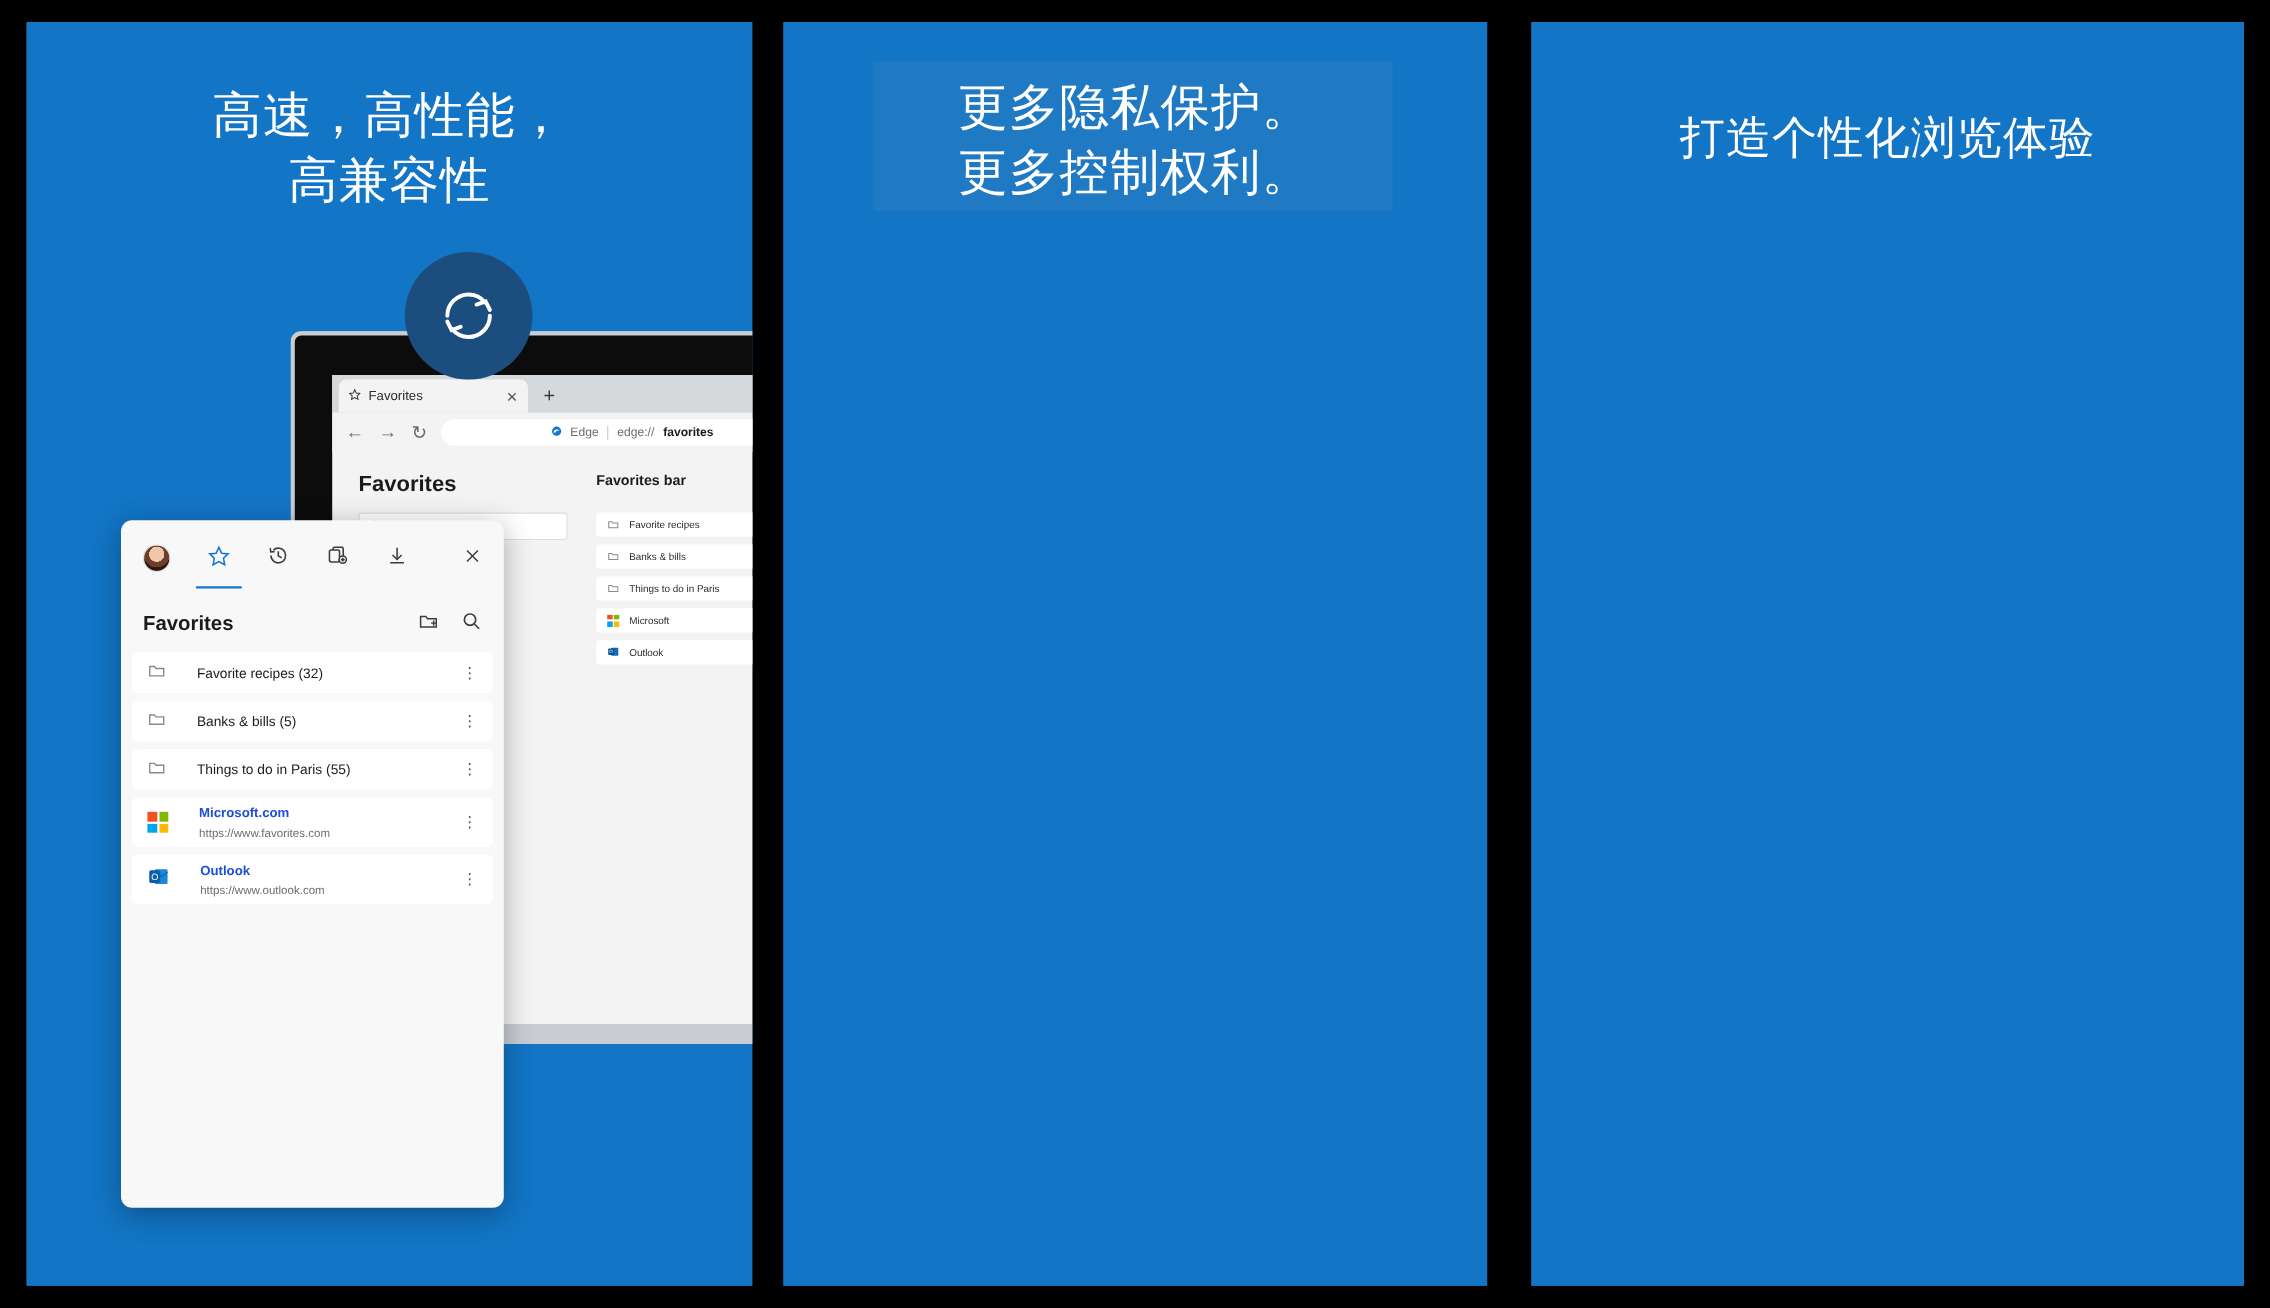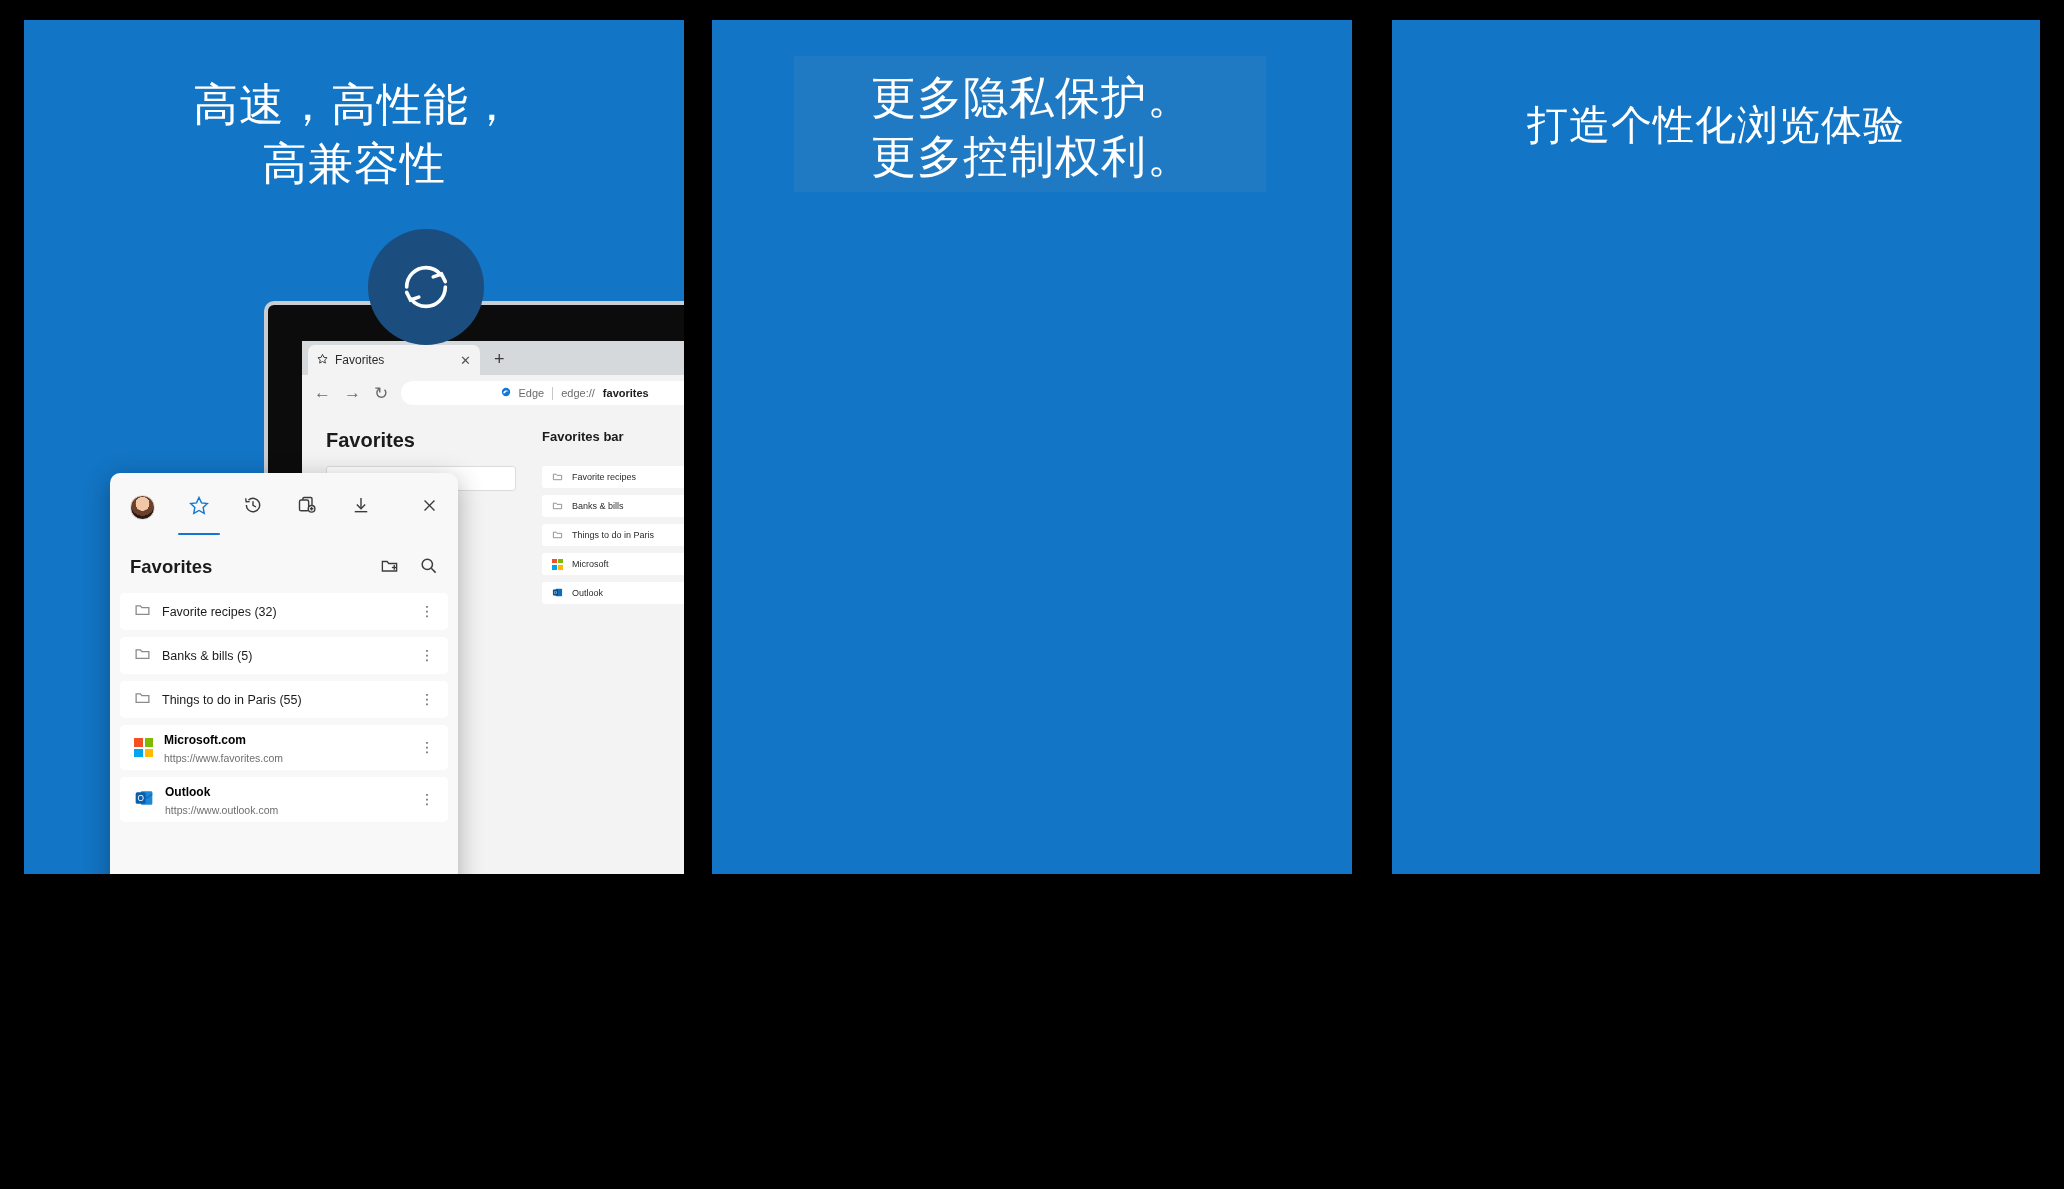--- a/index.html
+++ b/index.html
@@ -4,21 +4,21 @@
 <style>
   * { box-sizing: border-box; margin:0; padding:0; }
   html,body { background:#000; }
   body {
     width:2064px; height:1189px;
     font-family:"Liberation Sans", sans-serif;
     position:relative; overflow:hidden;
   }
   .stage { position:absolute; inset:0; background:#000; }
 
-  .panel { position:absolute; top:20px; height:854px; background:#1275c5; overflow:hidden; }
+  .panel { position:absolute; top:20px; height:1149px; background:#1275c5; overflow:hidden; }
   #panel1 { left:24px;  width:660px; }
   #panel2 { left:712px; width:640px; }
   #panel3 { left:1392px; width:648px; }
 
   .headline {
     position:absolute; left:0; right:0; text-align:center; color:#fff;
     font-weight:400; line-height:1.32; letter-spacing:1px;
   }
   #p1-headline { top:55px; font-size:45px; }
   #p2-headline { top:48px; font-size:45px; }
@@ -93,25 +93,25 @@
   }
   .fly-tabs .ic { color:#3c3c3c; }
   .fly-tabs .ic.active { color:#1177d3; }
   .fly-underline { position:absolute; left:68px; bottom:6px; width:42px; height:2.5px; background:#1177d3; border-radius:2px; }
   .fly-close { position:absolute; right:20px; top:24px; color:#3c3c3c; }
   .fly-hdr { height:52px; display:flex; align-items:center; padding:0 20px; }
   .fly-hdr h2 { font-size:18.5px; font-weight:600; color:#1b1b1b; }
   .fly-hdr .acts { margin-left:auto; display:flex; gap:20px; color:#3c3c3c; }
   .fitem {
     margin:0 10px 7px 10px; background:#fff; border-radius:5px; height:37px;
-    display:flex; align-items:center; gap:11px; padding:0 14px;
+    display:flex; align-items:center; gap:28px; padding:0 14px;
   }
   .fitem.tall { height:45px; }
   .fitem .ttl { font-size:12.5px; color:#1b1b1b; }
-  .fitem .stack .n { font-size:12px; font-weight:700; color:#000000; line-height:1.25; }
+  .fitem .stack .n { font-size:12px; font-weight:700; color:#1d4ed8; line-height:1.25; }
   .fitem .stack .u { font-size:10.5px; color:#6e6e6e; line-height:1.3; }
   .fitem .dots { margin-left:auto; color:#5a5a5a; font-size:14px; letter-spacing:0; line-height:.8; }
   .mslogo { width:19px; height:19px; display:grid; grid-template-columns:1fr 1fr; grid-template-rows:1fr 1fr; gap:2px; flex:none; }
   .mslogo i { display:block; }
 
   #watermark {
     position:absolute; left:1527px; top:1060px; color:#fff; font-size:46px; font-weight:700;
     letter-spacing:2px; text-shadow:0 2px 6px rgba(0,0,0,.35);
   }
 </style>

